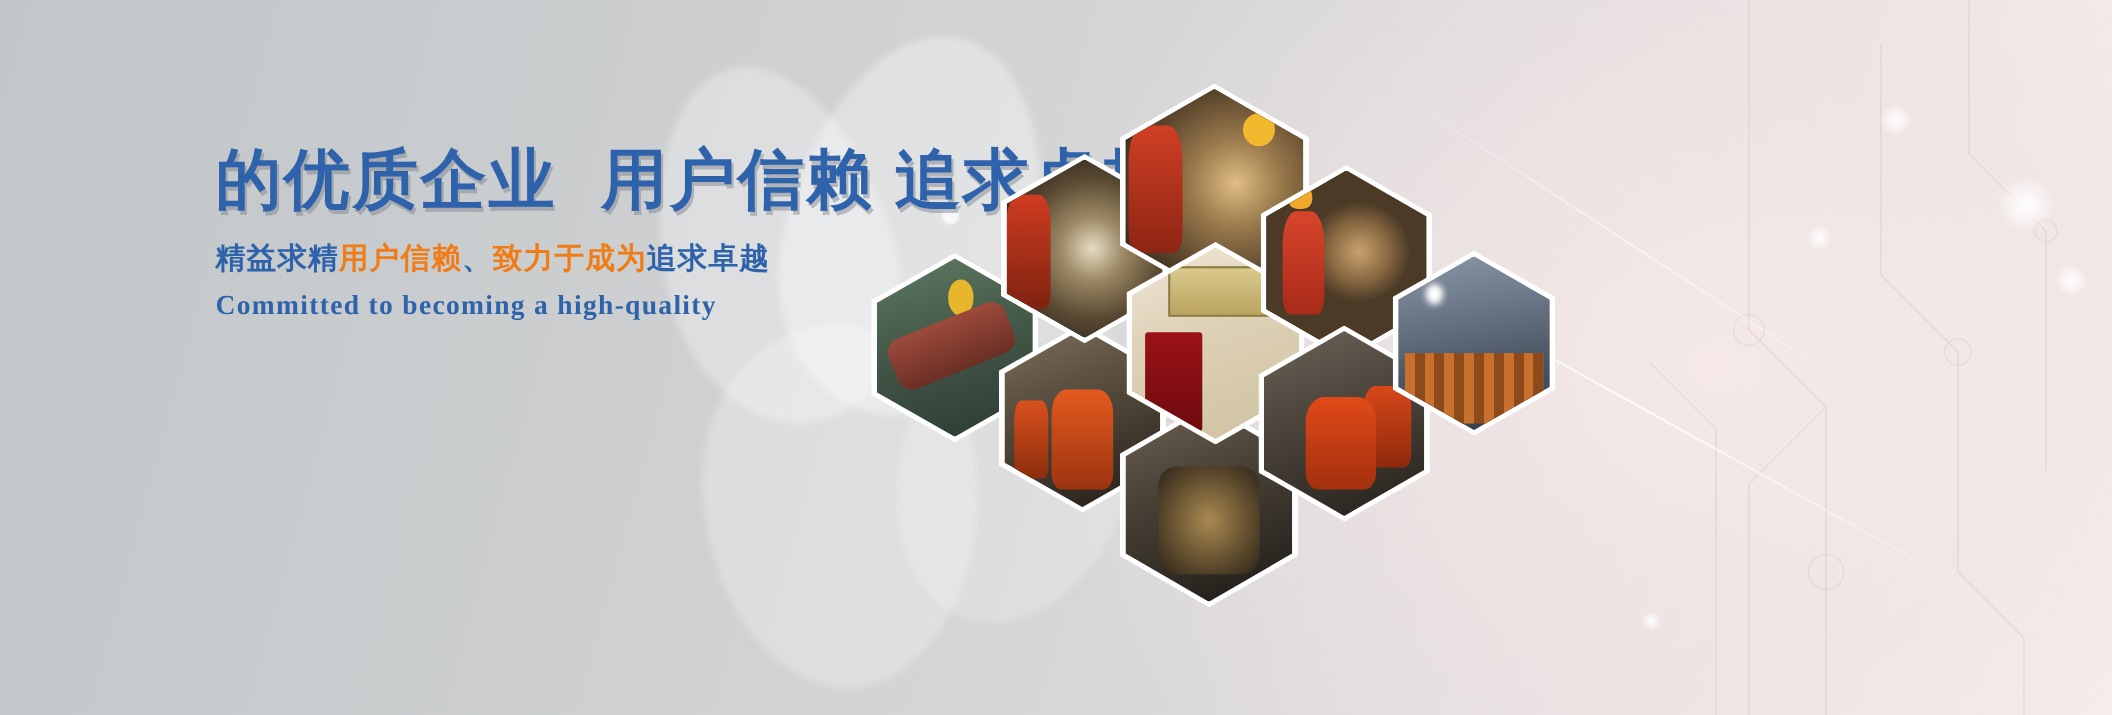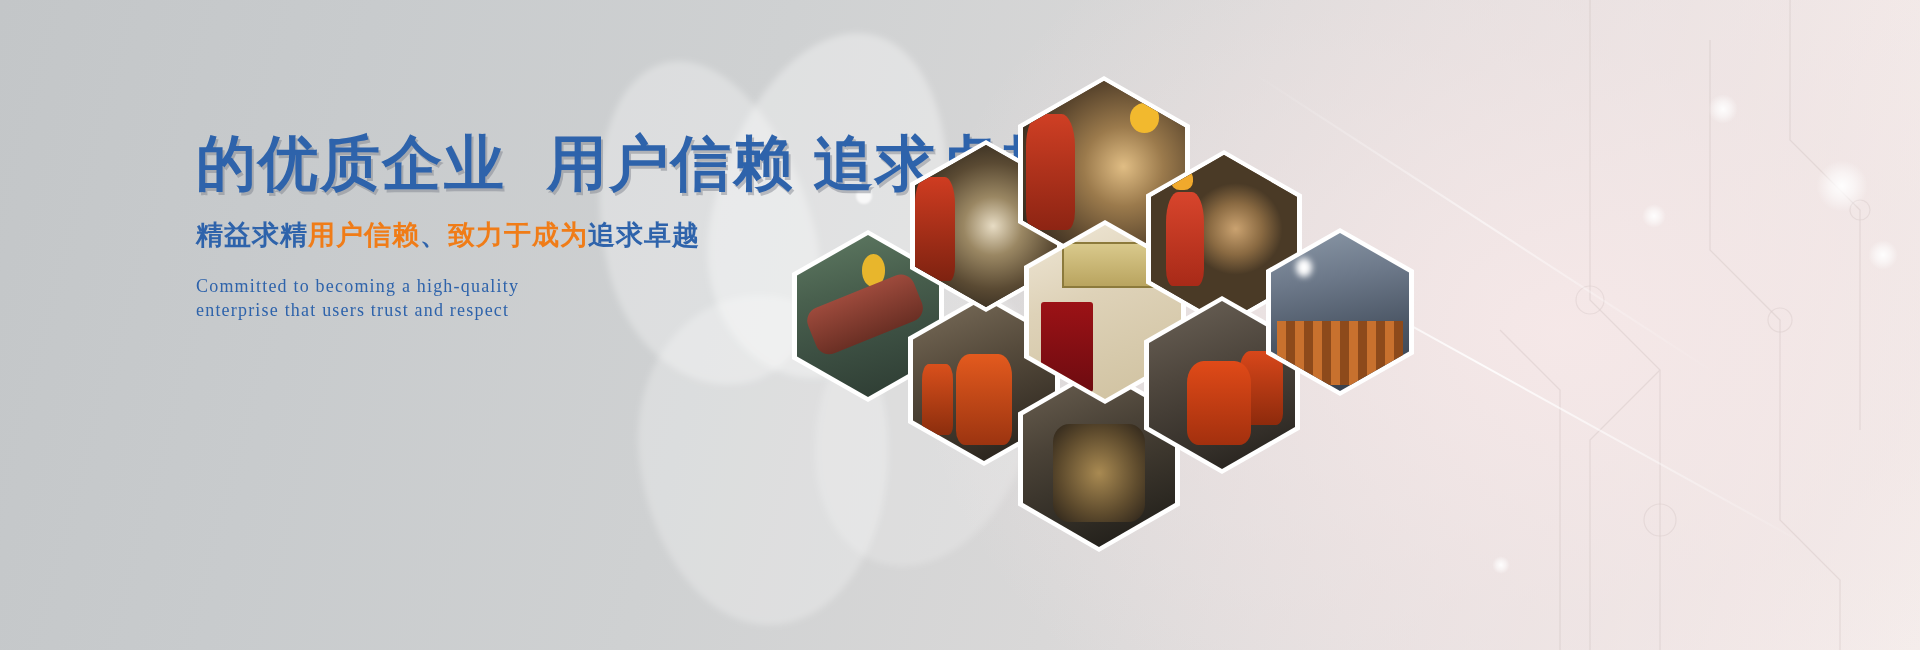--- a/index.html
+++ b/index.html
@@ -31,21 +31,21 @@
   
   .glow{position:absolute;border-radius:50%;background:radial-gradient(circle,rgba(255,255,255,0.95) 0%,rgba(255,255,255,0.55) 35%,rgba(255,255,255,0) 70%);pointer-events:none;}
 
   
   .copy{position:absolute;left:196px;top:132px;width:760px;}
   .headline{font-size:60px;font-weight:700;color:#2e63ab;letter-spacing:2px;line-height:1.05;white-space:nowrap;
     text-shadow:2px 3px 0 rgba(120,125,135,0.45);}
   .headline .sp{display:inline-block;width:22px;}
   .subtitle{margin-top:22px;font-size:27px;font-weight:700;color:#2e63ab;letter-spacing:1px;white-space:nowrap;}
   .subtitle .hl{color:#f07c17;}
-  .eng{margin-top:22px;font-family:"Liberation Serif",serif;font-weight:400;font-size:18px;color:#2e63ab;line-height:1.32;letter-spacing:1.2px;}
+  .eng{margin-top:8px;font-family:"Liberation Serif",serif;font-weight:700;font-size:25px;color:#2e63ab;line-height:1.32;letter-spacing:1.2px;}
 
   
   .hexwrap{position:absolute;left:778px;top:58px;width:640px;height:450px;}
   .hex{position:absolute;clip-path:polygon(50% 0%,100% 25%,100% 75%,50% 100%,0% 75%,0% 25%);
        background:#ffffff;padding:0;}
   .hex .inner{position:absolute;left:5px;top:5px;right:5px;bottom:5px;
        clip-path:polygon(50% 0%,100% 25%,100% 75%,50% 100%,0% 75%,0% 25%);overflow:hidden;}
   .hex .ph{position:absolute;inset:0;}
 
   
@@ -151,21 +151,20 @@
       <span>用户信赖</span>
       <span>追求卓越</span>
     </div>
 
     <div class="subtitle">
       <span>精益求精</span><span class="hl">用户信赖</span><span>、</span><span class="hl">致力于成为</span><span>追求卓越</span>
     </div>
 
     <div class="eng">
       <div>Committed to becoming a high-quality</div>
-      <div>enterprise that users trust and respect</div>
     </div>
   </div>
 
   <div class="hexwrap">
 
     <div class="hex" style="left:14px;top:172px;width:152px;height:172px;">
       <div class="inner">
           <div class="ph ph-pipe"></div>
         </div>
     </div>

